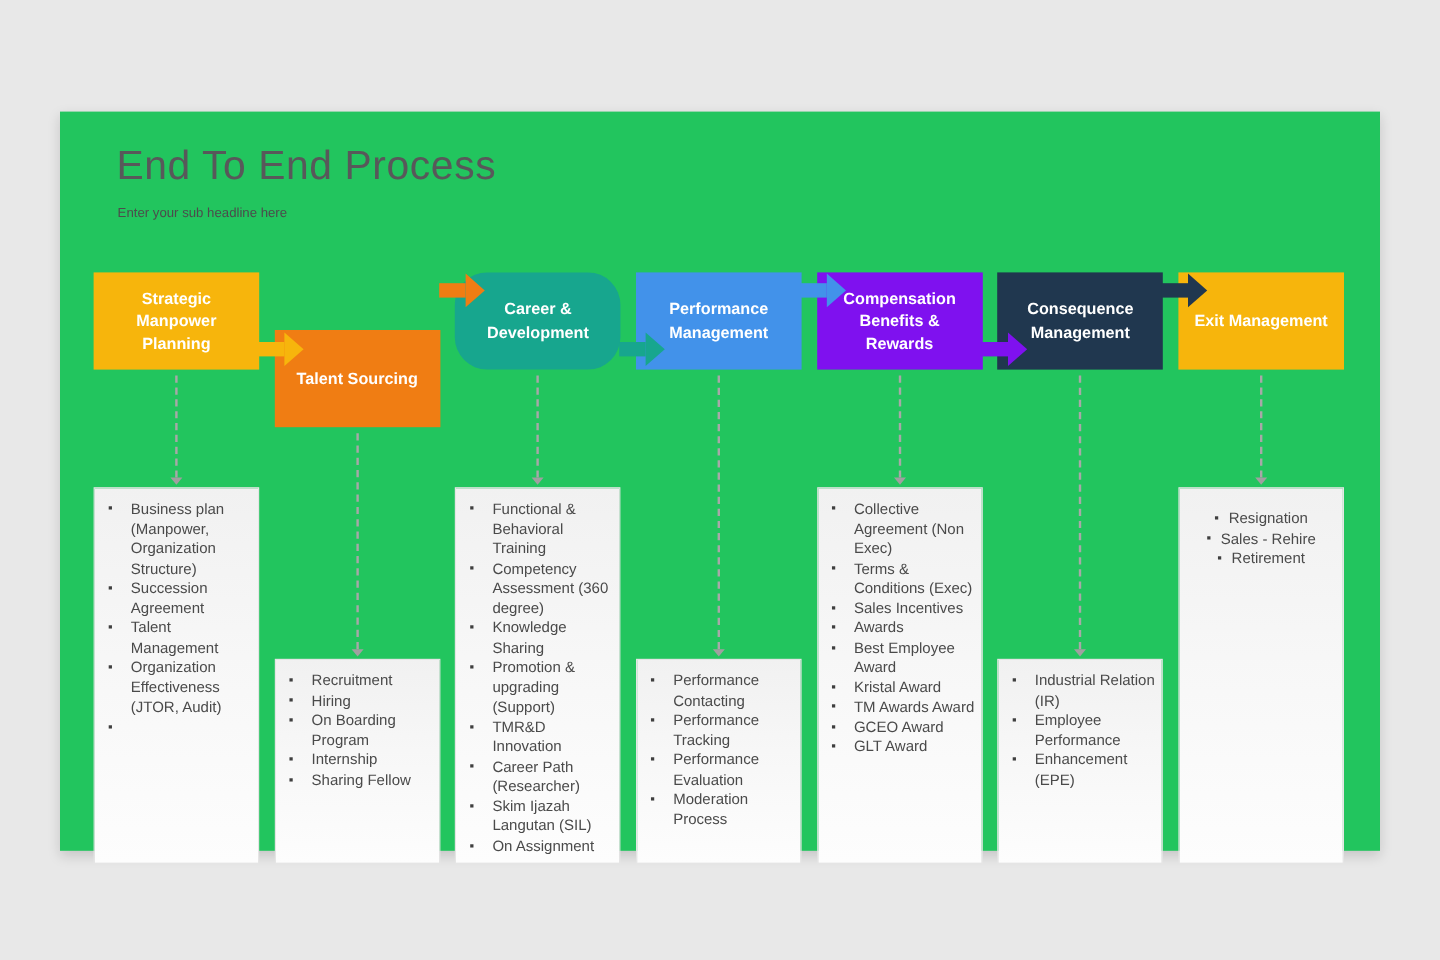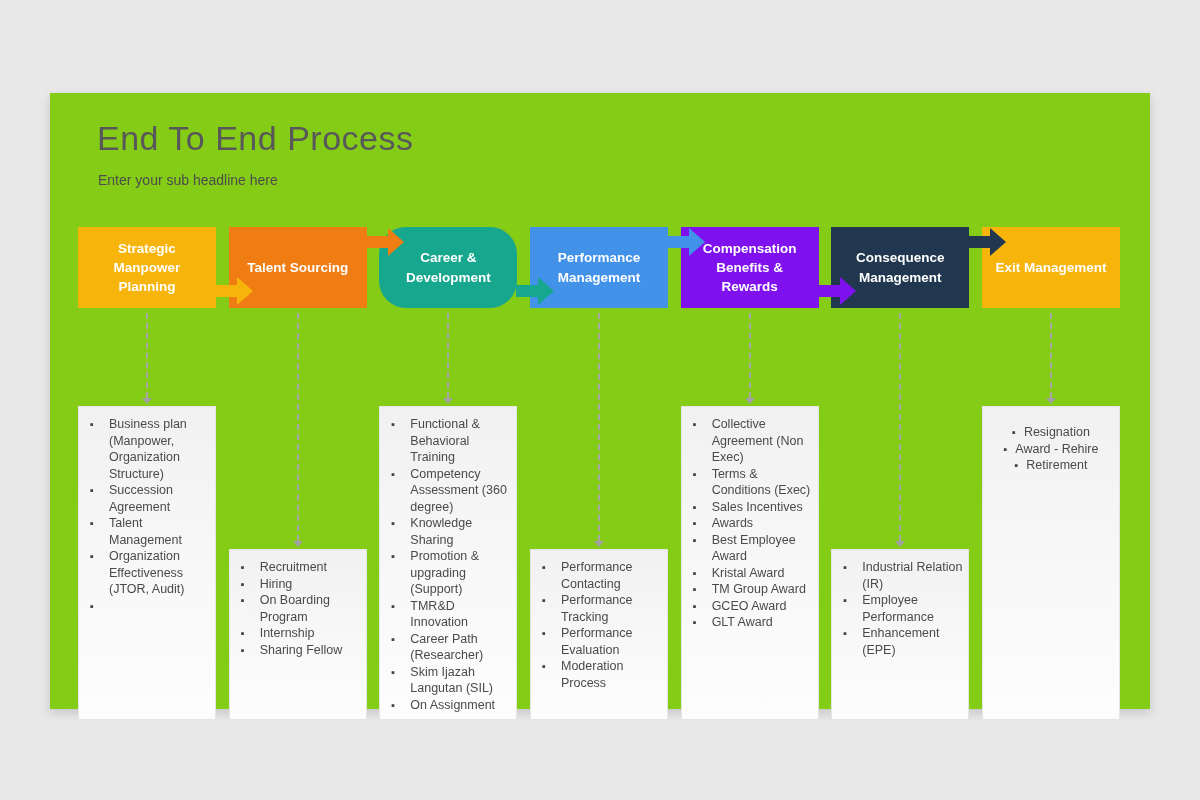--- a/index.html
+++ b/index.html
@@ -10,39 +10,39 @@
     background: #e8e8e8;
     font-family: "Liberation Sans", sans-serif;
     overflow: hidden;
   }
   .slide {
     position: absolute;
     left: 50px;
     top: 93px;
     width: 1100px;
     height: 616px;
-    background: #84cc16;
+    background: #22c55e;
     box-shadow: 0 4px 10px rgba(0,0,0,0.15);
   }
   .title {
     position: absolute;
     left: 47px;
     top: 26px;
     margin: 0;
     font-size: 34px;
     font-weight: 400;
     color: #58585a;
     letter-spacing: 0.5px;
   }
   .subtitle {
     position: absolute;
     left: 48px;
     top: 79px;
     margin: 0;
-    font-size: 14px;
+    font-size: 11px;
     font-weight: 400;
     color: #4c4c4c;
   }
   .diagram {
     position: absolute;
     left: 28px;
     top: 134px;
     width: 1042px;
     height: 493px;
     display: flex;
@@ -172,21 +172,21 @@
                 <span class="bullet">▪</span>
                 <span class="item-text">Organization Effectiveness (JTOR, Audit)</span>
               </li>
               <li class="item">
                 <span class="bullet">▪</span>
               </li>
             </ul>
           </div>
         </div>
         <div class="column">
-          <div class="step-box" style="background: rgb(240, 125, 19);">
+          <div class="step-box" style="background: rgb(240, 125, 19); margin-top: 48px;">
             <span class="step-label">Talent Sourcing</span>
           </div>
           <div class="connector">
             <div class="dash-line"></div>
             <div class="conn-head"></div>
           </div>
           <div class="card short align-left">
             <ul class="item-list">
               <li class="item">
                 <span class="bullet">▪</span>
@@ -314,21 +314,21 @@
               <li class="item">
                 <span class="bullet">▪</span>
                 <span class="item-text">Best Employee Award</span>
               </li>
               <li class="item">
                 <span class="bullet">▪</span>
                 <span class="item-text">Kristal Award</span>
               </li>
               <li class="item">
                 <span class="bullet">▪</span>
-                <span class="item-text">TM Group Award</span>
+                <span class="item-text">TM Awards Award</span>
               </li>
               <li class="item">
                 <span class="bullet">▪</span>
                 <span class="item-text">GCEO Award</span>
               </li>
               <li class="item">
                 <span class="bullet">▪</span>
                 <span class="item-text">GLT Award</span>
               </li>
             </ul>
@@ -368,21 +368,21 @@
             <div class="conn-head"></div>
           </div>
           <div class="card tall align-center">
             <ul class="item-list">
               <li class="item">
                 <span class="bullet">▪</span>
                 <span class="item-text">Resignation</span>
               </li>
               <li class="item">
                 <span class="bullet">▪</span>
-                <span class="item-text">Award - Rehire</span>
+                <span class="item-text">Sales - Rehire</span>
               </li>
               <li class="item">
                 <span class="bullet">▪</span>
                 <span class="item-text">Retirement</span>
               </li>
             </ul>
           </div>
         </div>
         <div class="flow-arrow pos-bottom" style="left: 137px;">
           <div class="arrow-stem" style="background: rgb(247, 181, 12);"></div>

